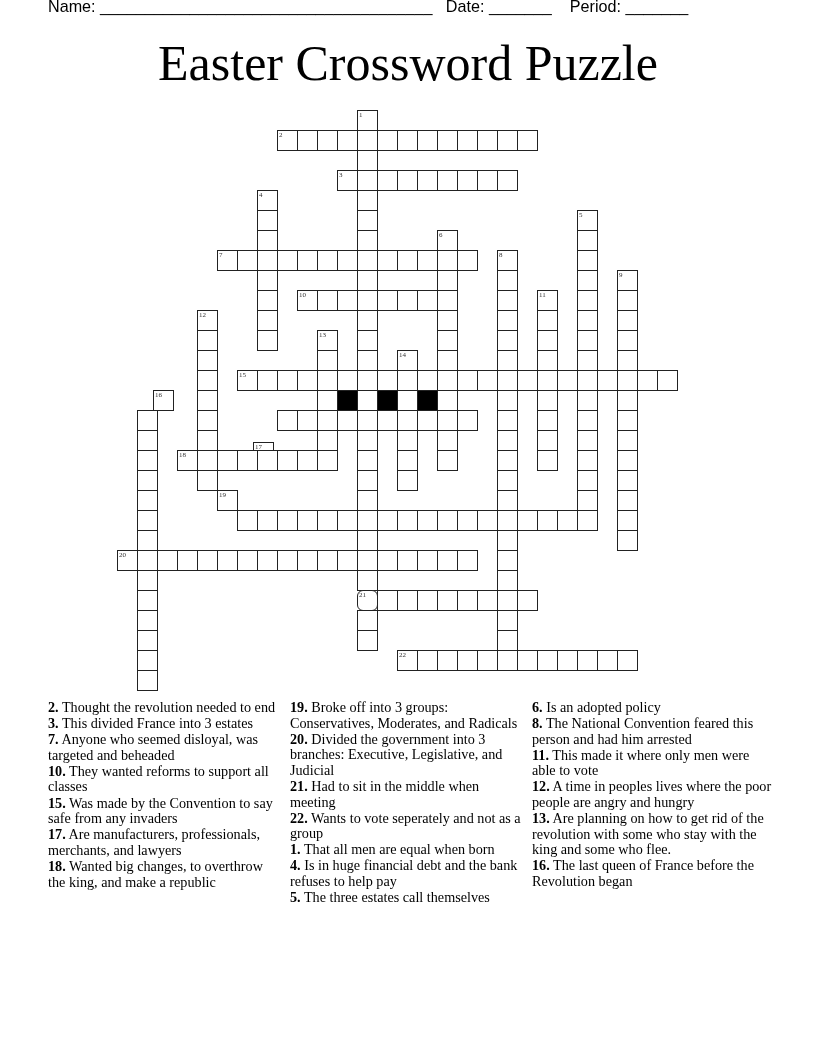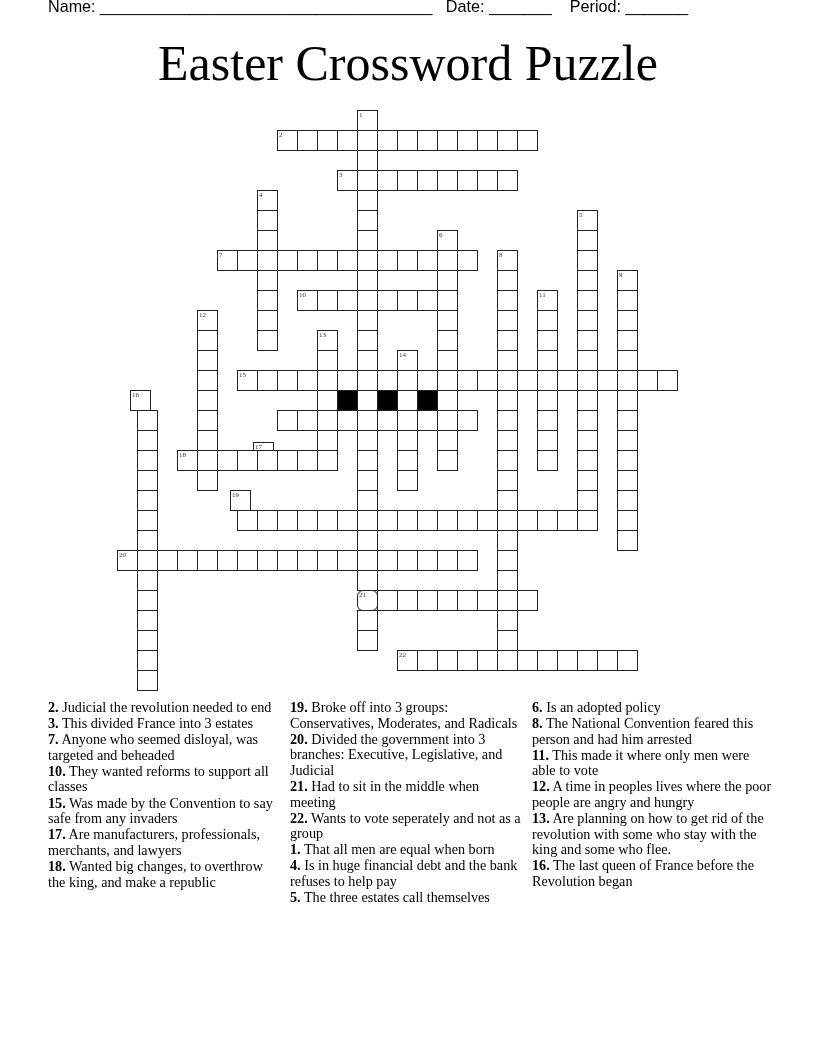--- a/index.html
+++ b/index.html
@@ -246,21 +246,21 @@
     <div class="cell" style="left: 220px; top: 260px;"></div>
     <div class="cell" style="left: 260px; top: 260px;"></div>
     <div class="cell" style="left: 300px; top: 260px;"></div>
     <div class="cell" style="left: 340px; top: 260px;"></div>
     <div class="cell" style="left: 360px; top: 260px;"></div>
     <div class="cell" style="left: 400px; top: 260px;"></div>
     <div class="cell" style="left: 440px; top: 260px;"></div>
     <div class="cell" style="left: 480px; top: 260px;"></div>
     <div class="cell" style="left: 520px; top: 260px;"></div>
     <div class="cell" style="left: 540px; top: 260px;"></div>
-    <div class="cell" style="left: 13px; top: 280px;">
+    <div class="cell" style="left: 36px; top: 280px;">
       <span class="num">16</span>
     </div>
     <div class="cell" style="left: 20px; top: 300px;"></div>
     <div class="cell" style="left: 20px; top: 320px;"></div>
     <div class="cell" style="left: 20px; top: 340px;"></div>
     <div class="cell" style="left: 20px; top: 360px;"></div>
     <div class="cell" style="left: 20px; top: 380px;"></div>
     <div class="cell" style="left: 20px; top: 400px;"></div>
     <div class="cell" style="left: 20px; top: 420px;"></div>
     <div class="cell" style="left: 20px; top: 440px;"></div>
@@ -280,21 +280,21 @@
     <div class="cell" style="left: 300px; top: 300px;"></div>
     <div class="cell" style="left: 340px; top: 300px;"></div>
     <div class="cell" style="left: 60px; top: 340px;">
       <span class="num">18</span>
     </div>
     <div class="cell" style="left: 100px; top: 340px;"></div>
     <div class="cell" style="left: 120px; top: 340px;"></div>
     <div class="cell" style="left: 140px; top: 340px;"></div>
     <div class="cell" style="left: 160px; top: 340px;"></div>
     <div class="cell" style="left: 180px; top: 340px;"></div>
-    <div class="cell" style="left: 100px; top: 380px; margin-left: 13px;">
+    <div class="cell" style="left: 100px; top: 380px;">
       <span class="num">19</span>
     </div>
     <div class="cell" style="left: 120px; top: 400px;"></div>
     <div class="cell" style="left: 140px; top: 400px;"></div>
     <div class="cell" style="left: 160px; top: 400px;"></div>
     <div class="cell" style="left: 180px; top: 400px;"></div>
     <div class="cell" style="left: 200px; top: 400px;"></div>
     <div class="cell" style="left: 220px; top: 400px;"></div>
     <div class="cell" style="left: 260px; top: 400px;"></div>
     <div class="cell" style="left: 280px; top: 400px;"></div>
@@ -342,21 +342,21 @@
     <div class="cell" style="left: 440px; top: 540px;"></div>
     <div class="cell" style="left: 460px; top: 540px;"></div>
     <div class="cell" style="left: 480px; top: 540px;"></div>
     <div class="cell" style="left: 500px; top: 540px;"></div>
     <div class="cell black" style="left: 220px; top: 280px;"></div>
     <div class="cell black" style="left: 260px; top: 280px;"></div>
     <div class="cell black" style="left: 300px; top: 280px;"></div>
   </div>
 
 <div id="col1" class="clue-col">
-  <span class="clue"><b>2.</b> <span>Judicial the revolution needed to end</span></span>
+  <span class="clue"><b>2.</b> <span>Thought the revolution needed to end</span></span>
   <span class="clue"><b>3.</b> <span>This divided France into 3 estates</span></span>
   <span class="clue"><b>7.</b> <span>Anyone who seemed disloyal, was targeted and beheaded</span></span>
   <span class="clue"><b>10.</b> <span>They wanted reforms to support all classes</span></span>
   <span class="clue"><b>15.</b> <span>Was made by the Convention to say safe from any invaders</span></span>
   <span class="clue"><b>17.</b> <span>Are manufacturers, professionals, merchants, and lawyers</span></span>
   <span class="clue"><b>18.</b> <span>Wanted big changes, to overthrow the king, and make a republic</span></span>
 </div>
 
 <div id="col2" class="clue-col">
   <span class="clue"><b>19.</b> <span>Broke off into 3 groups: Conservatives, Moderates, and Radicals</span></span>

